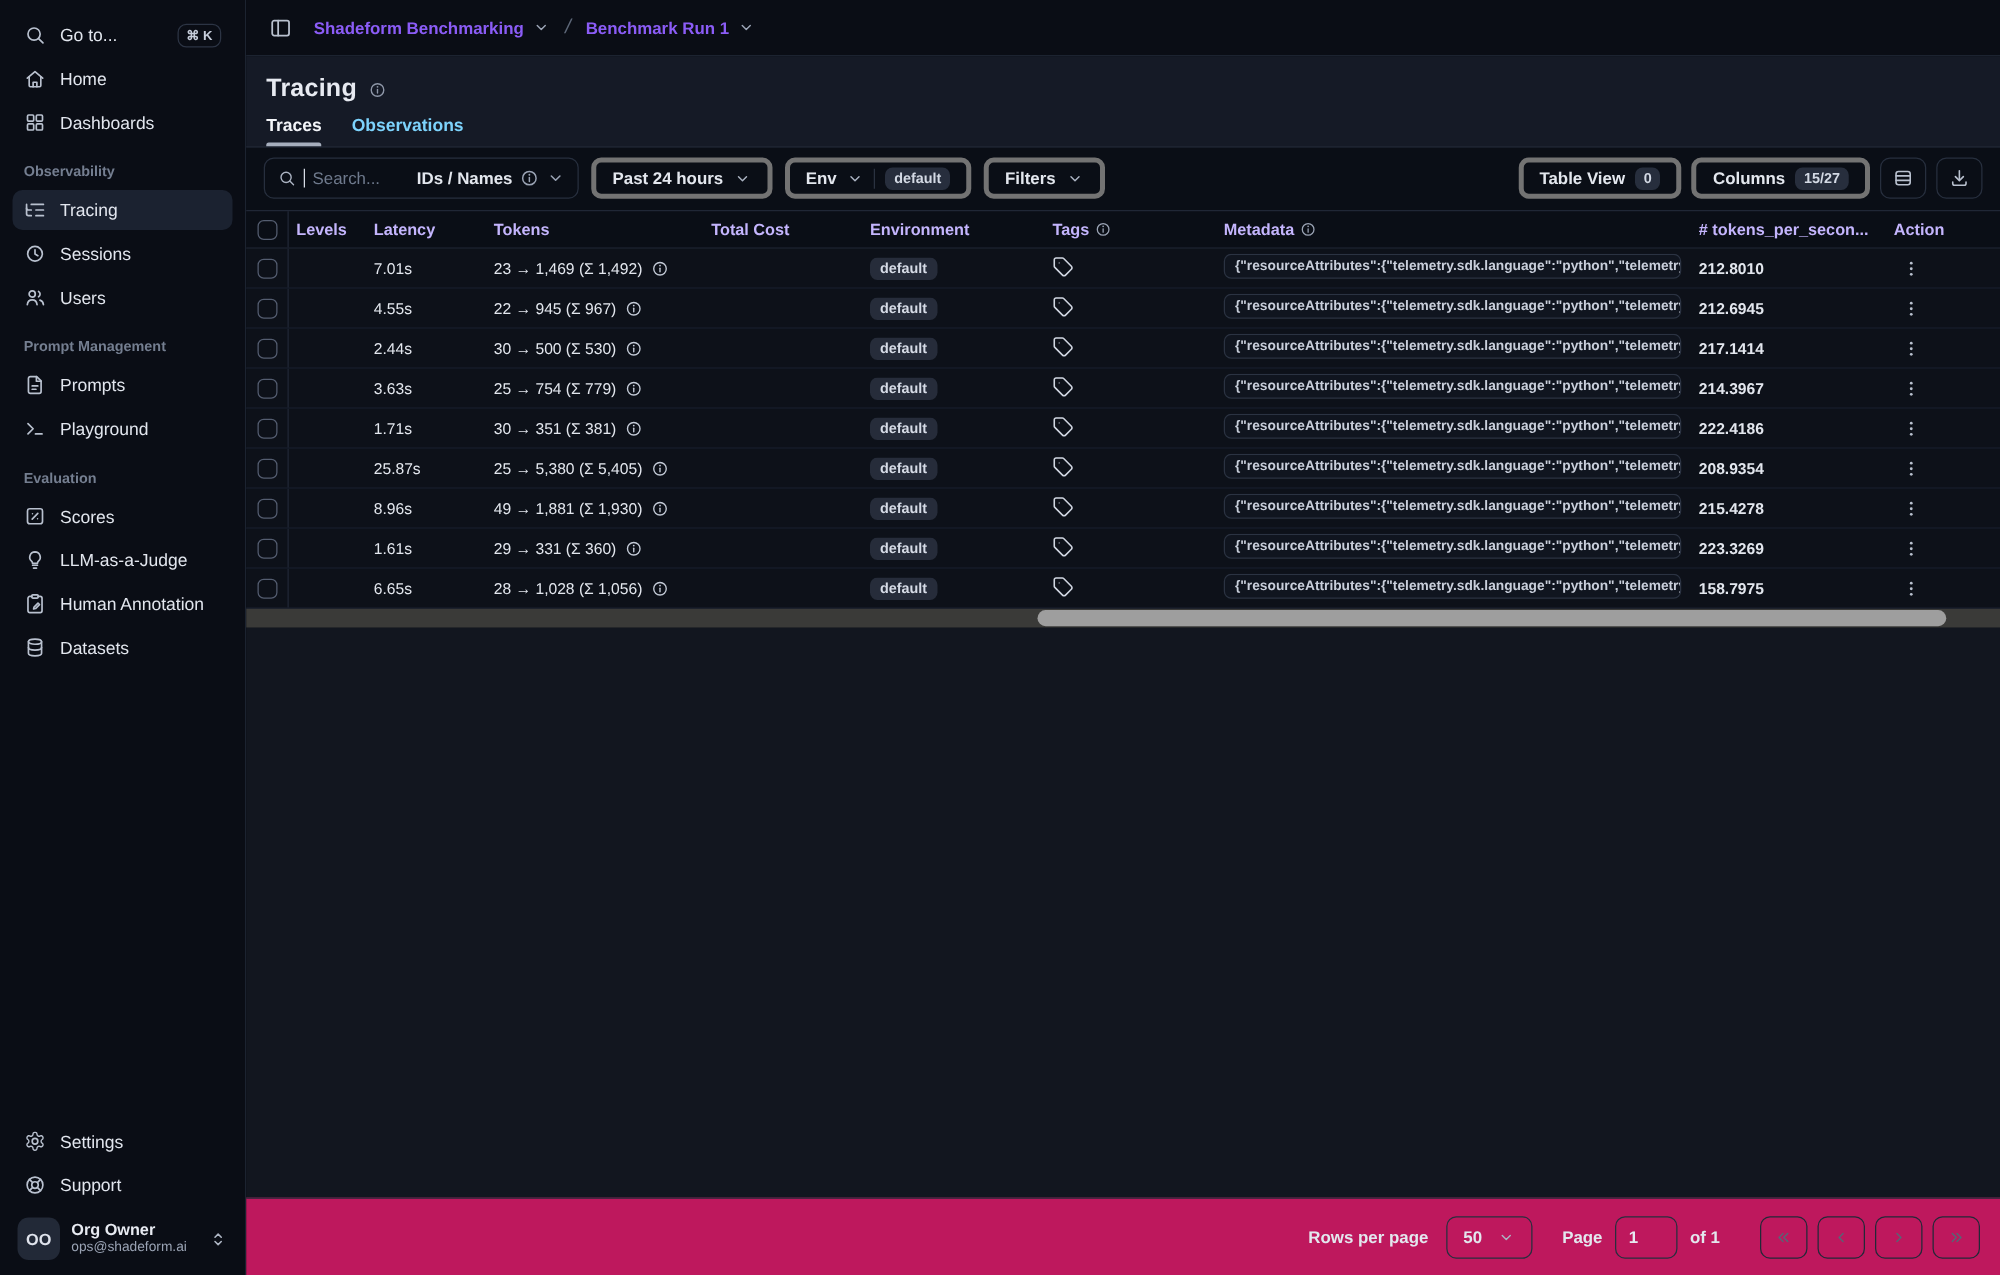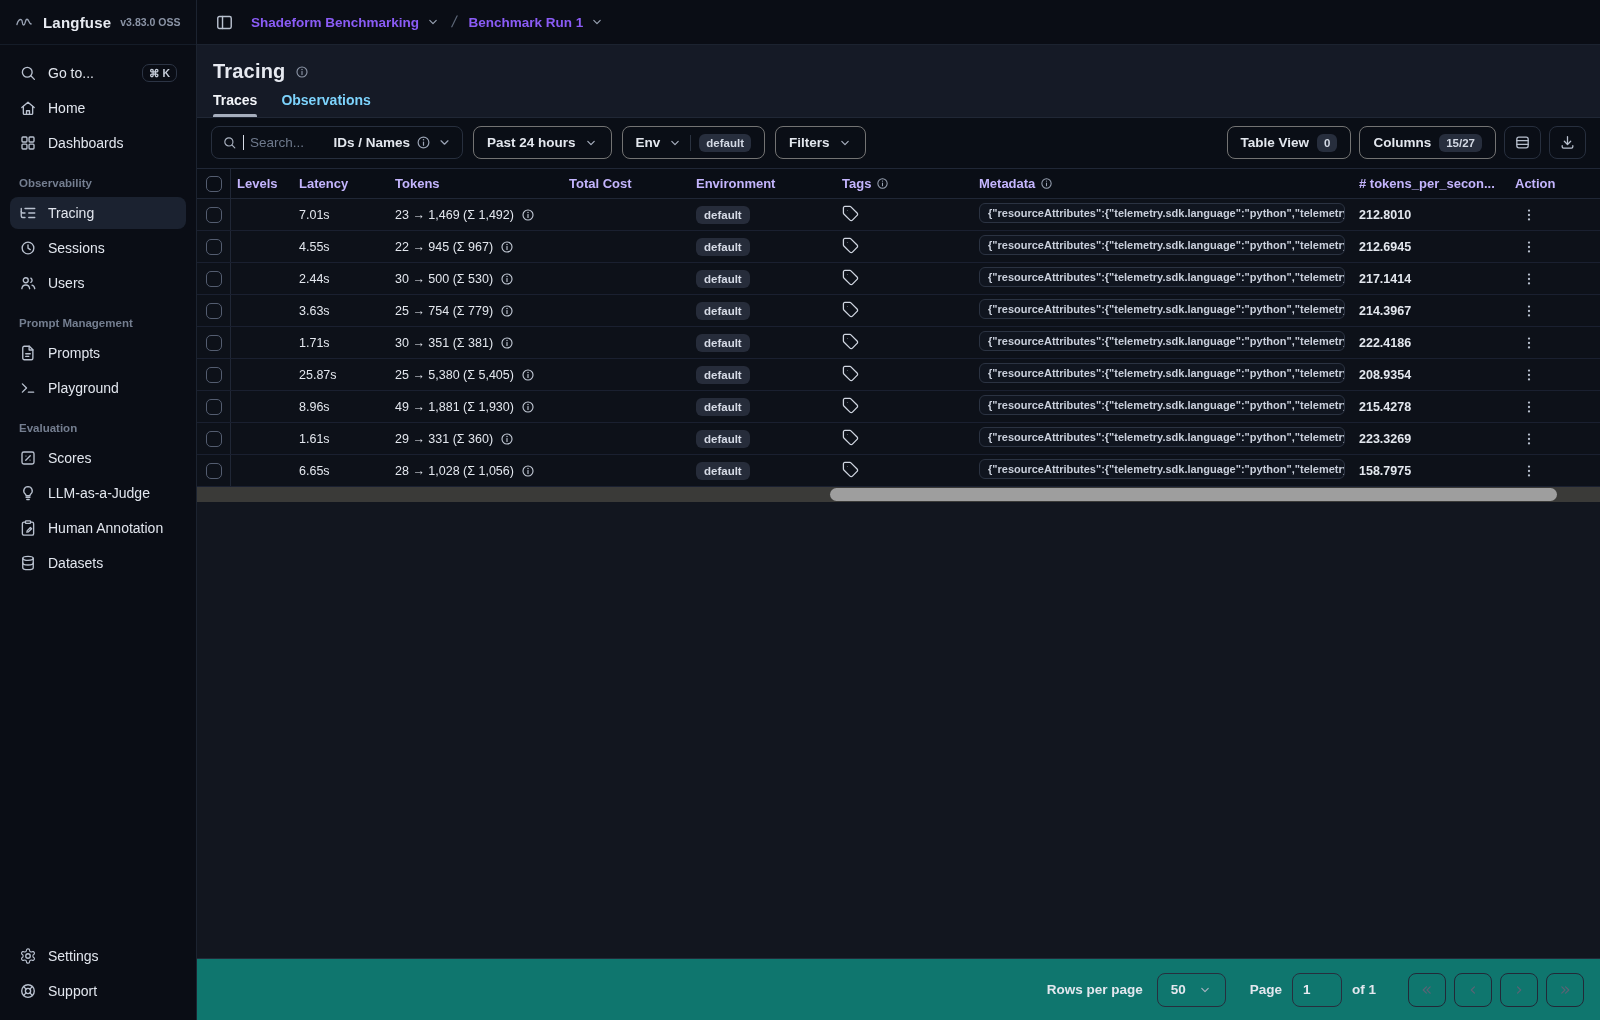--- a/index.html
+++ b/index.html
@@ -48,21 +48,21 @@
 
   .page-band { background:#151a26; border-bottom:1px solid #202735; padding:15px 16px 0; }
   .title-row { display:flex; align-items:center; gap:9px; }
   h1 { margin:0; font-size:20px; font-weight:700; letter-spacing:.2px; }
   .tabs { display:flex; gap:24px; margin-top:9px; }
   .tab { font-size:14px; font-weight:600; color:#7dd3fc; padding-bottom:9px; position:relative; cursor:pointer; }
   .tab.active { color:#f3f5f9; }
   .tab.active::after { content:""; position:absolute; left:0; right:0; bottom:0; height:3px; background:#a6aebd; border-radius:2px 2px 0 0; }
 
   .toolbar { display:flex; align-items:flex-start; gap:10px; padding:8px 14px 9px; }
-  .tb-btn { display:flex; align-items:center; gap:8px; height:33px; padding:0 13px; border:1px solid #737373; border-radius:8px; font-size:13.5px; font-weight:600; color:#e3e7ee; background:transparent; cursor:pointer; white-space:nowrap; }
+  .tb-btn { display:flex; align-items:center; gap:8px; height:33px; padding:0 13px; border:4px solid #737373; border-radius:8px; font-size:13.5px; font-weight:600; color:#e3e7ee; background:transparent; cursor:pointer; white-space:nowrap; }
   .tb-btn .icn { width:14px; height:14px; color:#aab2c1; }
   .search-box { display:flex; align-items:center; gap:6px; height:33px; width:252px; padding:0 10px; border:1px solid #272f3e; border-radius:8px; cursor:text; }
   .search-box .icn { width:15px; height:15px; color:#aab2c1; }
   .caret { width:1px; height:15px; background:#d7dce6; }
   .ph { color:#6f7a8d; font-size:13.5px; }
   .mode { margin-left:auto; display:flex; align-items:center; gap:6px; font-weight:700; font-size:13.5px; color:#e3e7ee; }
   .badge { background:#272e3d; color:#d3d9e4; border-radius:6px; font-size:11.5px; font-weight:700; padding:3px 7px; }
   .env-divider { width:1px; height:16px; background:#2a3240; }
   .tb-right { margin-left:auto; display:flex; gap:8px; align-items:center; }
   .icon-btn { width:37px; height:33px; border:1px solid #272f3e; border-radius:8px; display:flex; align-items:center; justify-content:center; color:#cdd3df; cursor:pointer; }
@@ -84,44 +84,35 @@
   .meta-box { display:inline-block; border:1px solid #2b3342; background:#10151f; border-radius:6px; padding:3px 8px; font-size:11px; font-weight:600; color:#c9cfdb; white-space:nowrap; overflow:hidden; max-width:366px; cursor:pointer; }
   .tps { font-weight:600; }
   .kebab { width:28px; height:28px; display:flex; align-items:center; justify-content:center; color:#e3e7ee; cursor:pointer; }
   .kebab .icn { width:16px; height:16px; }
 
   .hscroll { height:15px; flex:0 0 15px; background:#3a3a38; position:relative; cursor:pointer; }
   .hthumb { position:absolute; left:633px; width:727px; top:1px; height:13px; background:#9e9e9e; border-radius:7px; }
 
   .below { flex:1 1 auto; background:#12161f; }
 
-  .bottombar { height:62px; flex:0 0 62px; border-top:1px solid #232a38; background:#0f766e; display:flex; align-items:center; justify-content:flex-end; gap:14px; padding:0 16px; font-size:13.5px; font-weight:600; color:#e3e7ee; }
+  .bottombar { height:62px; flex:0 0 62px; border-top:1px solid #232a38; background:#be185d; display:flex; align-items:center; justify-content:flex-end; gap:14px; padding:0 16px; font-size:13.5px; font-weight:600; color:#e3e7ee; }
   .select-btn { display:flex; align-items:center; gap:12px; height:34px; padding:0 13px; border:1px solid #272f3e; border-radius:8px; cursor:pointer;justify-content:flex-end; }
   .select-btn .icn { width:14px; height:14px; color:#aab2c1; }
   .page-group { display:flex; align-items:center; gap:10px; margin-left:10px; }
   .page-input { width:50px; height:34px; background:transparent; border:1px solid #272f3e; border-radius:8px; color:#e7eaf1; font-size:13.5px; font-weight:600; padding:0 10px; font-family:inherit; }
   .pager { display:flex; gap:8px; margin-left:18px; }
   .pg-btn { width:38px; height:34px; border:1px solid #222938; border-radius:8px; display:flex; align-items:center; justify-content:center; color:#5a6375; cursor:default; }
   .pg-btn .icn { width:14px; height:14px; color:#5a6375; }
 </style>
 </head>
 <body>
 
 <div class="app">
 
   <aside class="sidebar">
-    <div class="side-logo">
-      <span class="icn">
-          <svg viewBox="0 0 24 24" fill="none" stroke="currentColor" stroke-width="1.6" stroke-linecap="round" stroke-linejoin="round">
-            <path d="M3.5 15c1.3-4.8 3.5-7.1 5.4-5.6 2 1.6.3 6.2 2.7 6.2 2.3 0 1.6-6.9 4-6.9 2.3 0 1.9 4.7 4.9 5.7" <="" svg=""></path>
-          </svg>
-        </span>
-      <span class="brand">Langfuse</span>
-      <span class="version">v3.83.0 OSS</span>
-    </div>
     <div class="side-scroll">
       <div class="side-item goto">
         <span class="icn">
             <svg viewBox="0 0 24 24" fill="none" stroke="currentColor" stroke-width="1.8" stroke-linecap="round" stroke-linejoin="round">
               <circle cx="11" cy="11" r="6.5"></circle>
               <path d="M15.8 15.8 20.5 20.5"></path>
             </svg>
           </span>
         <span class="lbl">Go to...</span>
         <kbd>⌘ K</kbd>
@@ -263,20 +254,33 @@
                 <circle cx="12" cy="12" r="3.5"></circle>
                 <path d="m6.1 6.1 3.4 3.4"></path>
                 <path d="m14.5 14.5 3.4 3.4"></path>
                 <path d="M17.9 6.1 14.5 9.5"></path>
                 <path d="m9.5 14.5-3.4 3.4"></path>
               </svg>
             </span>
             <span class="lbl">Support</span>
           </div>
         </div>
+      <div class="account">
+        <div class="avatar">OO</div>
+        <div class="acct-text">
+          <div class="acct-name">Org Owner</div>
+          <div class="acct-email">ops@shadeform.ai</div>
+        </div>
+        <span class="icn acct-chev">
+            <svg viewBox="0 0 24 24" fill="none" stroke="currentColor" stroke-width="2" stroke-linecap="round" stroke-linejoin="round">
+              <path d="m8 9.3 4-4 4 4"></path>
+              <path d="m8 14.7 4 4 4-4"></path>
+            </svg>
+          </span>
+      </div>
     </div>
   </aside>
 
   <div class="main">
 
     <header class="topbar">
       <div class="panel-btn">
         <span class="icn">
             <svg viewBox="0 0 24 24" fill="none" stroke="currentColor" stroke-width="1.8" stroke-linecap="round" stroke-linejoin="round">
               <rect x="3.5" y="4.5" width="17" height="15" rx="2"></rect>

